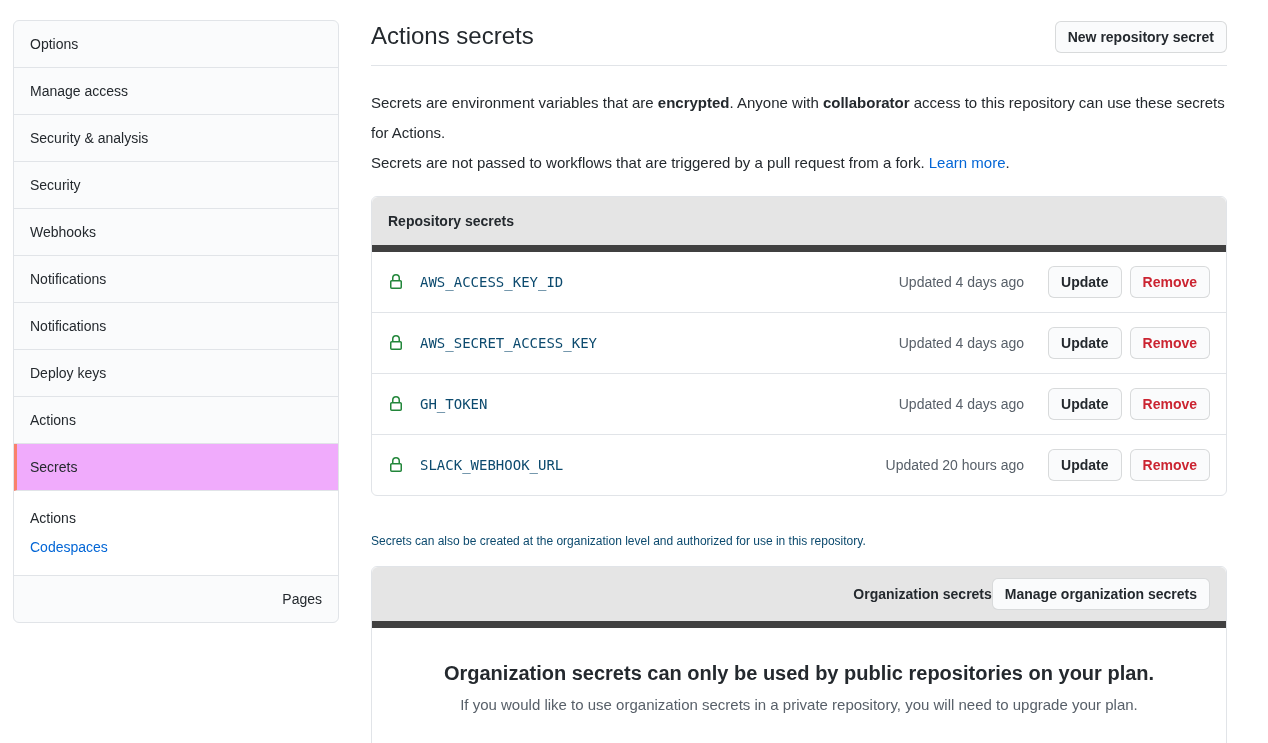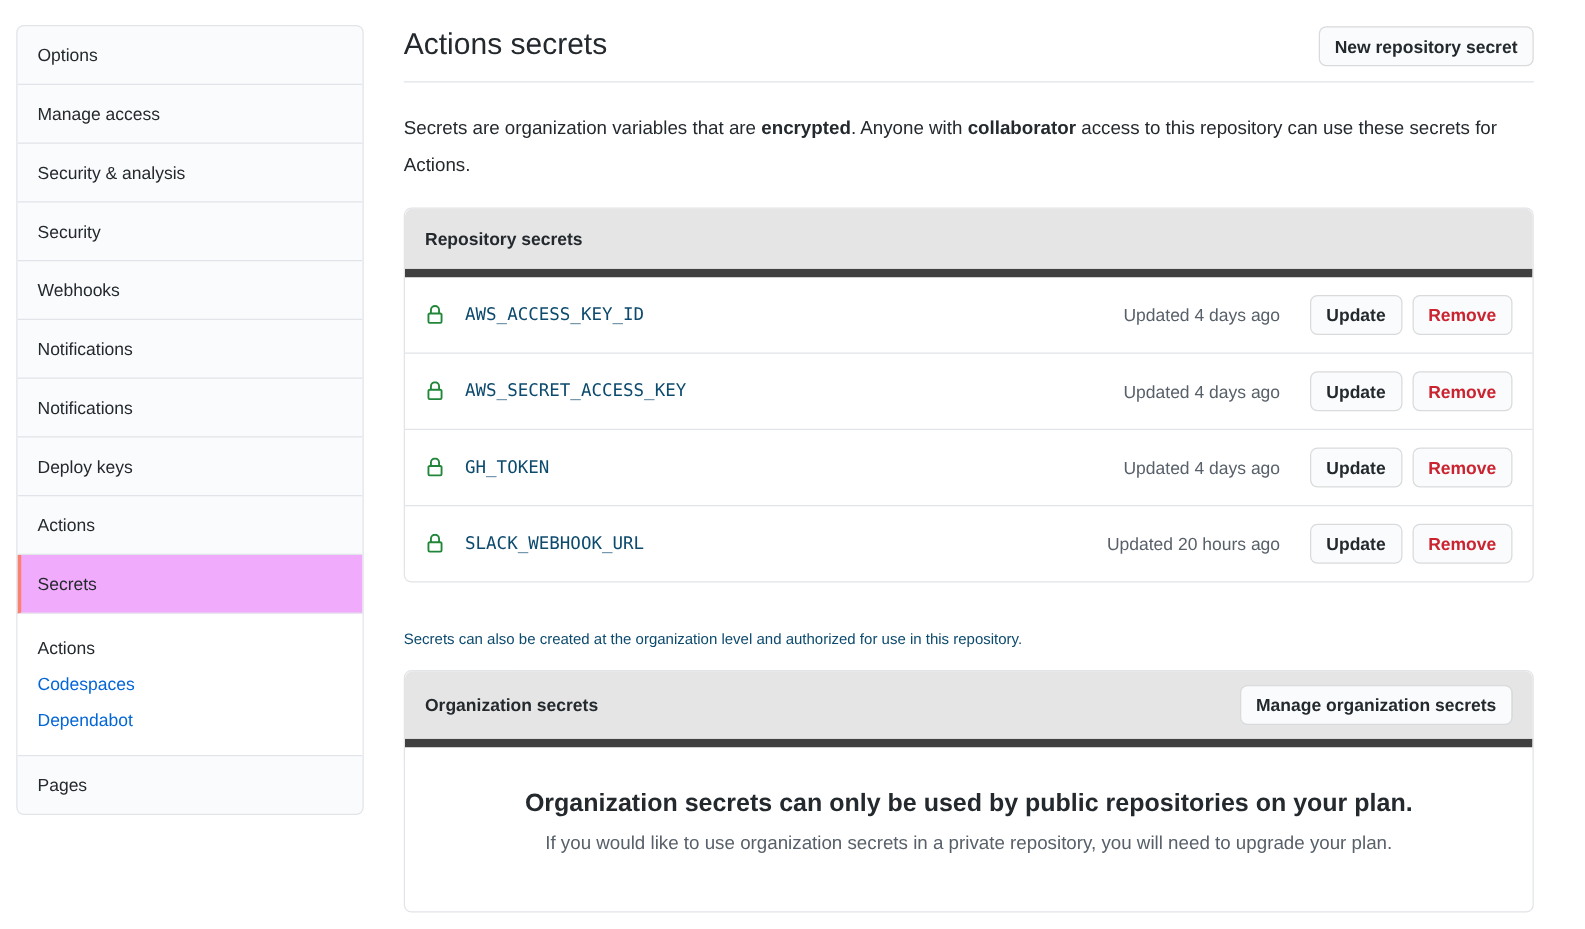--- a/index.html
+++ b/index.html
@@ -9,21 +9,21 @@
     background: #ffffff;
     font-family: "Liberation Sans", sans-serif;
     font-size: 14px;
     color: #24292e;
     overflow: hidden;
   }
   .page { display: flex; align-items: flex-start; gap: 32px; padding: 20px 41px 0 13px; }
 
   
   .sidebar {
-    width: 278px; flex: none;
+    width: 326px; flex: none;
     border: 1px solid #e1e4e8; border-radius: 6px;
     background: #fafbfc; overflow: hidden;
   }
   .side-item {
     padding: 13px 16px;
     border-bottom: 1px solid #e1e4e8;
     font-size: 14px; color: #24292e; cursor: pointer;
     line-height: 20px;
   }
   .side-item.active {
@@ -33,21 +33,21 @@
     font-weight: 400;
   }
   .side-sub {
     background: #ffffff;
     padding: 13px 16px;
     border-bottom: 1px solid #e1e4e8;
   }
   .sub-item { padding: 5px 0; font-size: 14px; line-height: 19px; }
   .sub-item.current { color: #24292e; cursor: pointer; }
   .sub-item.link { color: #0366d6; cursor: pointer; }
-  .side-item.last { border-bottom: none; }
+  .side-item.last { border-bottom: none; text-align: right; }
 
   
   .main { flex: 1; min-width: 0; padding-top: 1px; }
   .main-header {
     display: flex; justify-content: space-between; align-items: flex-start;
     padding-bottom: 12px; border-bottom: 1px solid #e1e4e8;
   }
   .page-title { font-size: 24px; font-weight: 400; margin: 0; line-height: 30px; }
 
   .btn {
@@ -70,21 +70,21 @@
 
   .box { border: 1px solid #e1e4e8; border-radius: 6px; margin-top: 18px; background: #fff; }
   .box-header {
     background: #e5e5e5;
     border-bottom: 7px solid #404040;
     border-radius: 6px 6px 0 0;
     padding: 16px;
     font-weight: 600; font-size: 14px;
   }
   .box-header.with-action {
-    display: flex; justify-content: space-between; align-items: center;
+    display: flex; justify-content: flex-end; align-items: center;
     padding: 11px 16px;
   }
 
   .secret-row {
     display: flex; align-items: center;
     padding: 14px 16px;
     border-bottom: 1px solid #e1e4e8;
   }
   .secret-row:last-child { border-bottom: none; }
   .lock-icon { flex: none; display: flex; margin-right: 16px; }
@@ -114,34 +114,34 @@
     <div class="side-item">Security</div>
     <div class="side-item">Webhooks</div>
     <div class="side-item">Notifications</div>
     <div class="side-item">Notifications</div>
     <div class="side-item">Deploy keys</div>
     <div class="side-item">Actions</div>
     <div class="side-item active">Secrets</div>
     <div class="side-sub">
       <div class="sub-item current">Actions</div>
       <div class="sub-item link">Codespaces</div>
-      <div class="sub-item link">Dependabot</div>
     </div>
     <div class="side-item last">Pages</div>
   </nav>
 
   <main class="main">
 
     <div class="main-header">
       <h1 class="page-title">Actions secrets</h1>
       <button class="btn">New repository secret</button>
     </div>
 
     <div class="desc">
-      <div><span>Secrets are organization variables that are </span><b>encrypted</b><span>. Anyone with </span><b>collaborator</b><span> access to this repository can use these secrets for Actions.</span></div>
+      <div><span>Secrets are environment variables that are </span><b>encrypted</b><span>. Anyone with </span><b>collaborator</b><span> access to this repository can use these secrets for Actions.</span></div>
+      <div><span>Secrets are not passed to workflows that are triggered by a pull request from a fork. </span><a class="inline-link">Learn more</a><span>.</span></div>
     </div>
 
     <section class="box">
       <div class="box-header">Repository secrets</div>
 
       <div class="secret-row">
         <span class="lock-icon">
           <svg width="16" height="16" viewBox="0 0 16 16" fill="#22863a" aria-hidden="true">
               <path fill-rule="evenodd" d="M4 4a4 4 0 0 1 8 0v2h.25c.966 0 1.75.784 1.75 1.75v5.5A1.75 1.75 0 0 1 12.25 15h-8.5A1.75 1.75 0 0 1 2 13.25v-5.5C2 6.784 2.784 6 3.75 6H4V4zm8.25 3.5h-8.5a.25.25 0 0 0-.25.25v5.5c0 .138.112.25.25.25h8.5a.25.25 0 0 0 .25-.25v-5.5a.25.25 0 0 0-.25-.25zM10.5 6V4a2.5 2.5 0 1 0-5 0v2h5z"></path>
             </svg>

